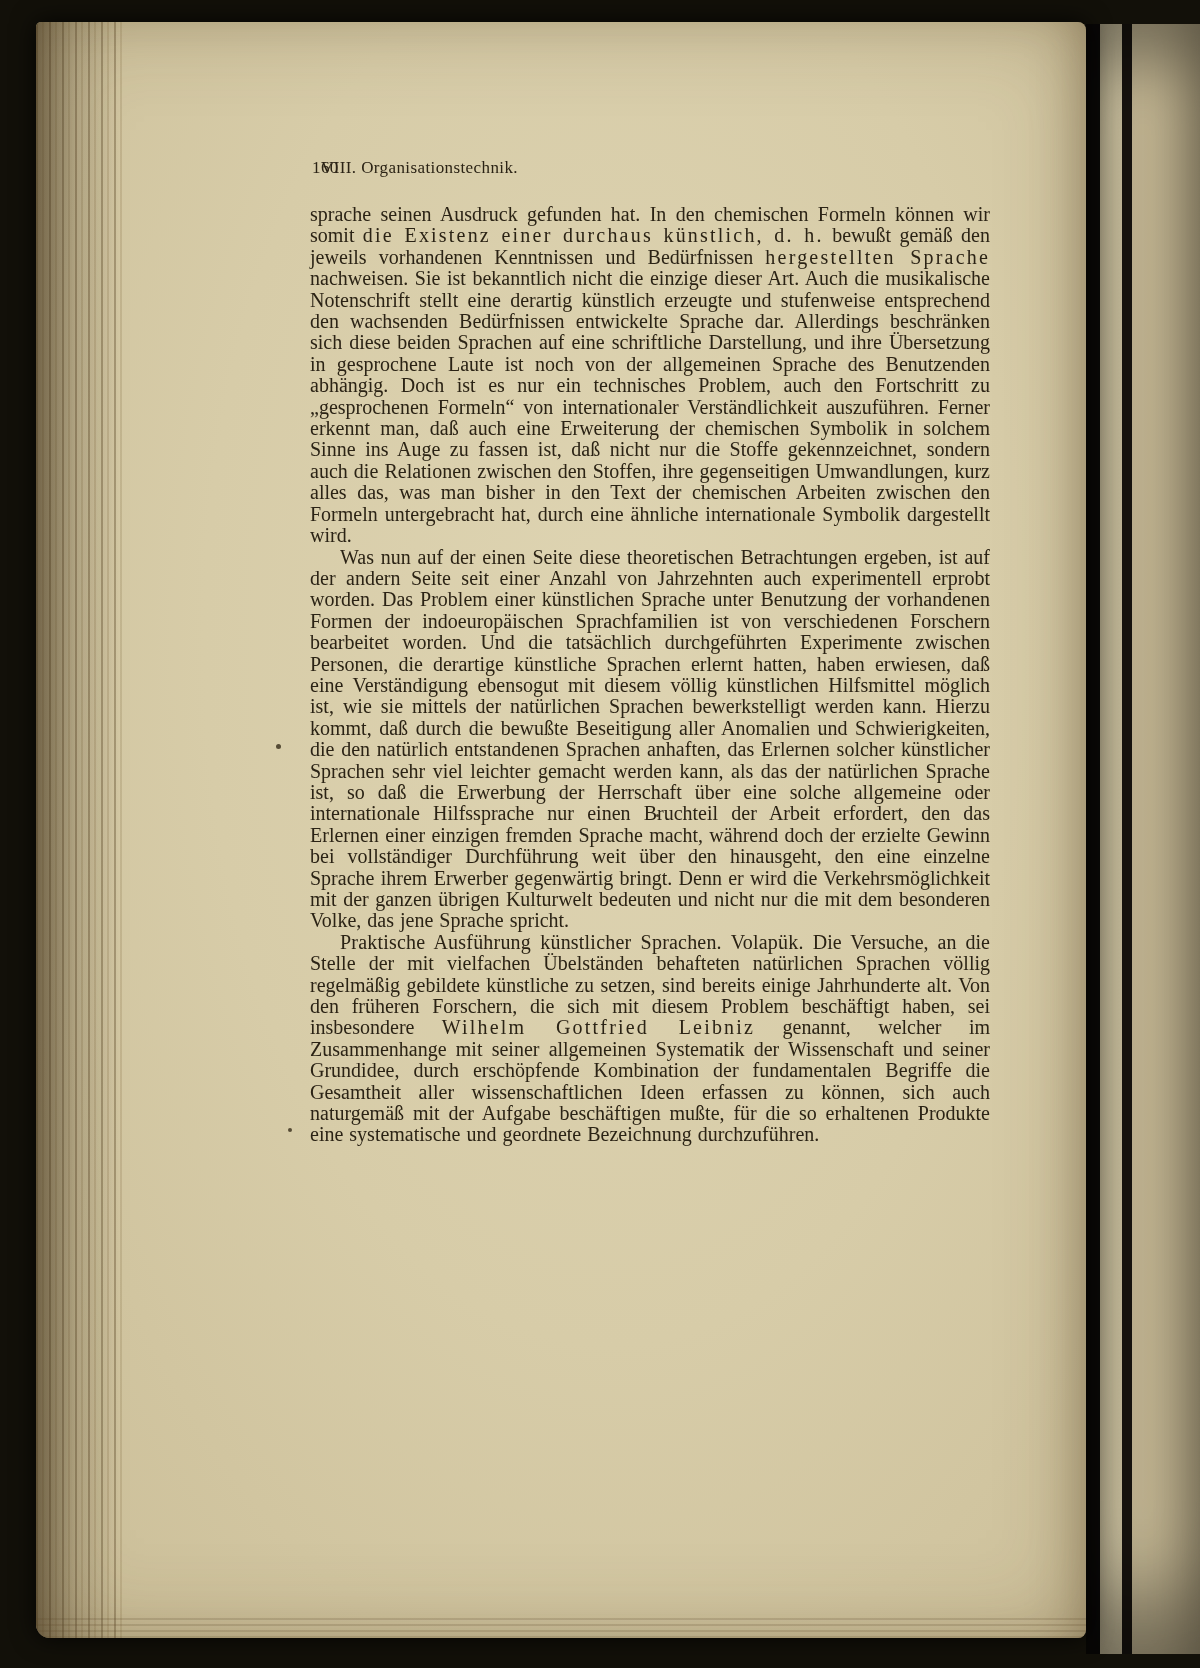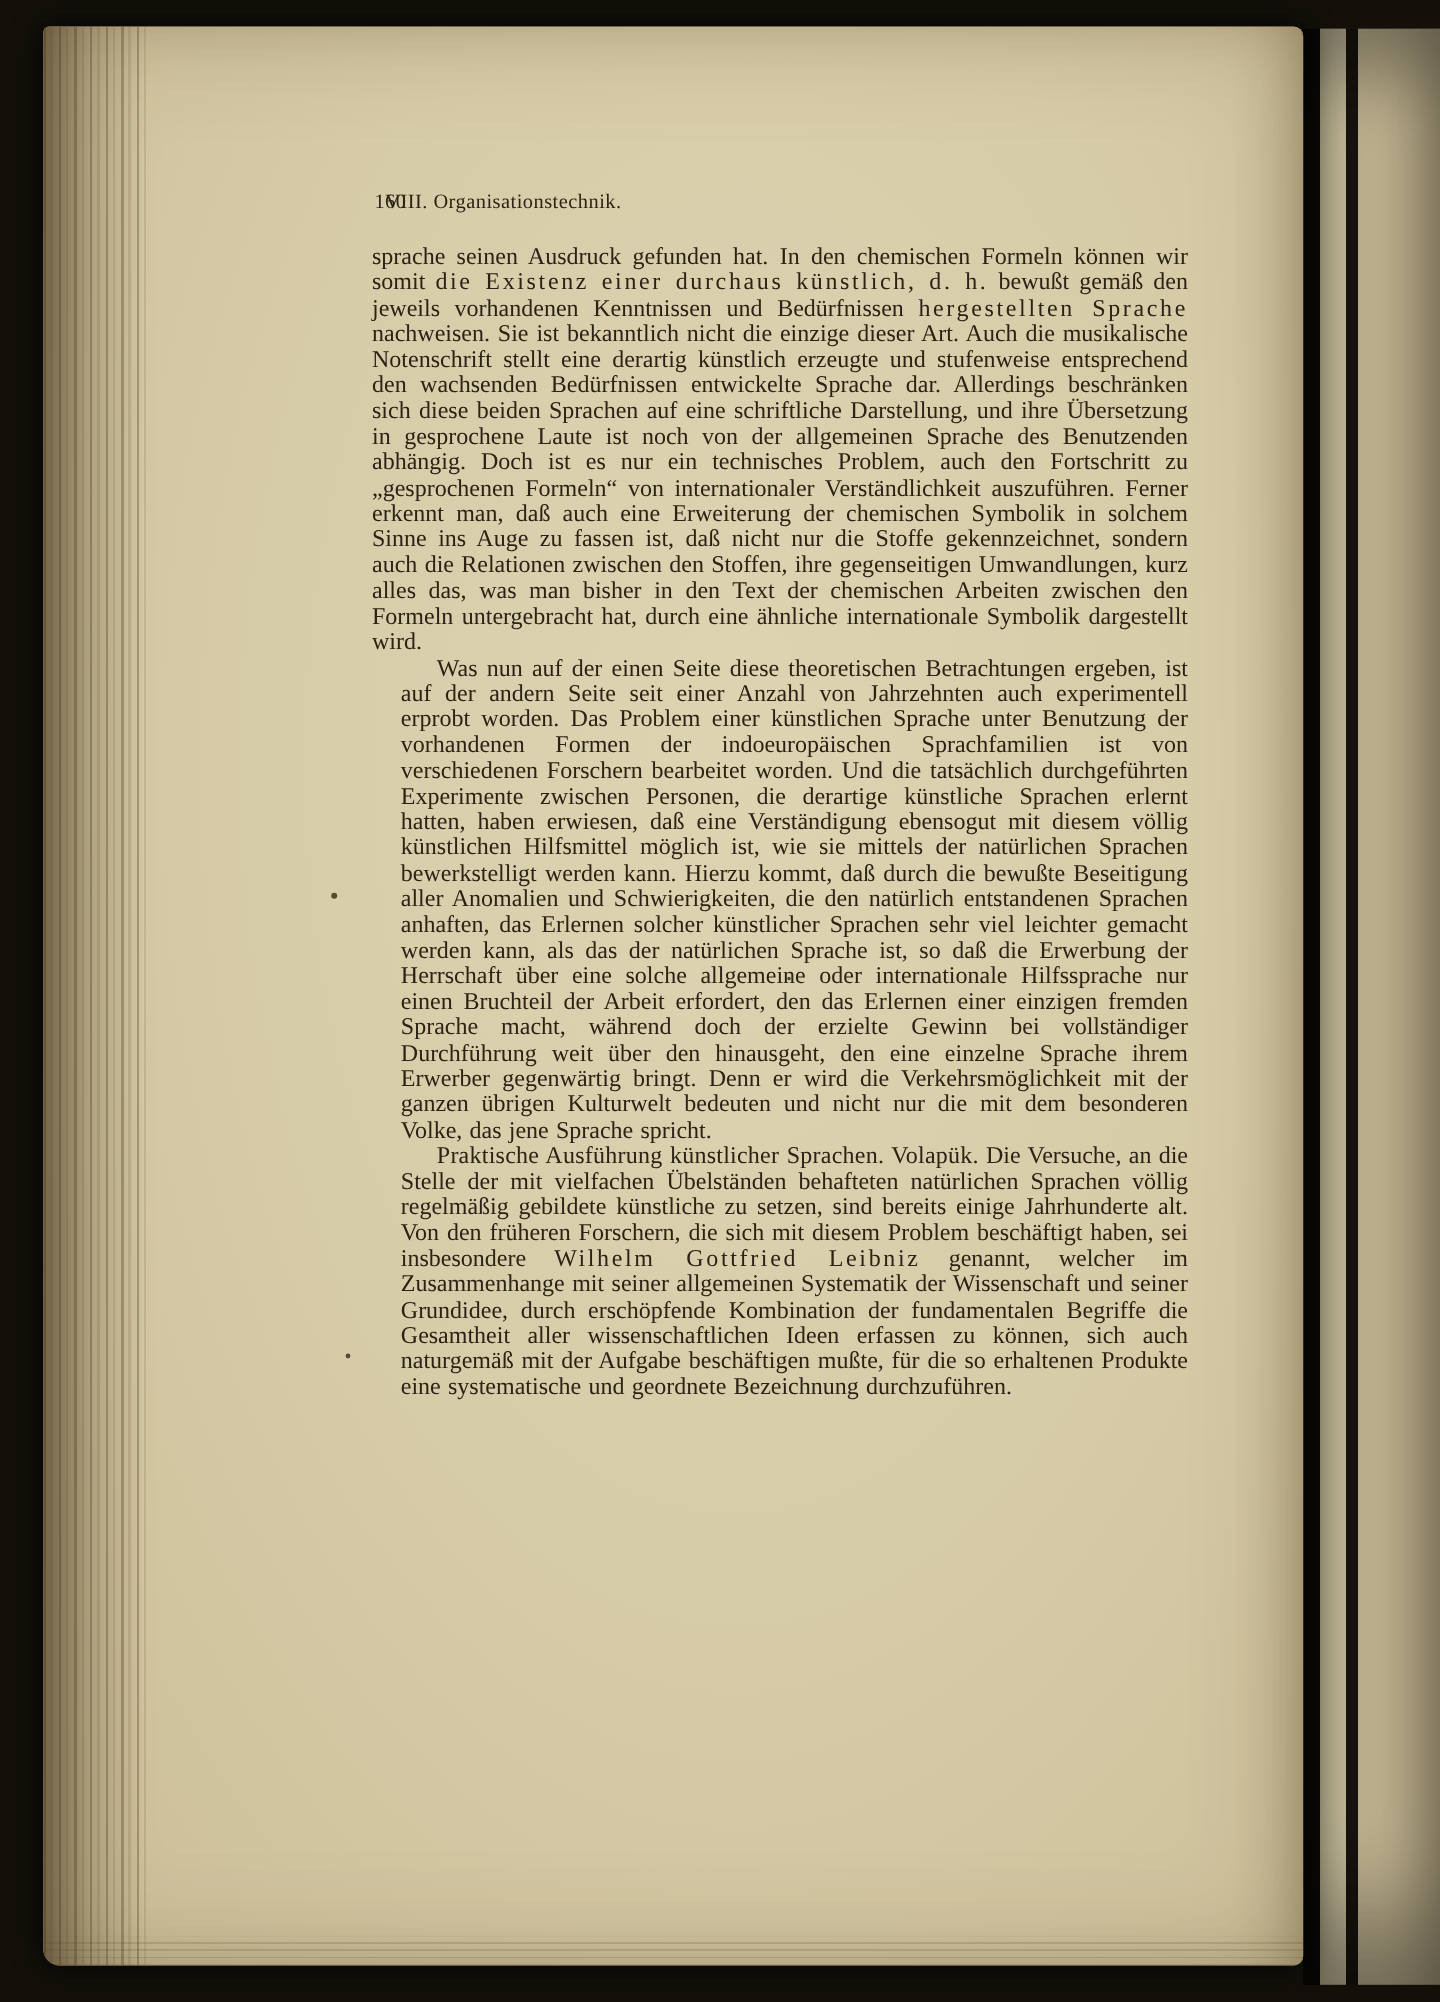--- a/index.html
+++ b/index.html
@@ -107,21 +107,21 @@
     text-align: left;
   }
 
   .text-block {
     font-size: 20px;
     line-height: 21.4px;
     text-align: justify;
     word-spacing: 1px;
   }
   p.para { margin: 0; }
-  p.para.indent { text-indent: 30px; margin-left: 24px; }
+  p.para.indent { text-indent: 30px; }
   span.spaced { letter-spacing: 2.2px; }
   span.bold { font-weight: normal; letter-spacing: 0.2px; }
 
   
   .speck {
     position: absolute;
     border-radius: 50%;
     background: rgba(52, 42, 24, 0.8);
   }
   .speck.s1 { left: 240px; top: 722px; width: 5px; height: 5px; }

